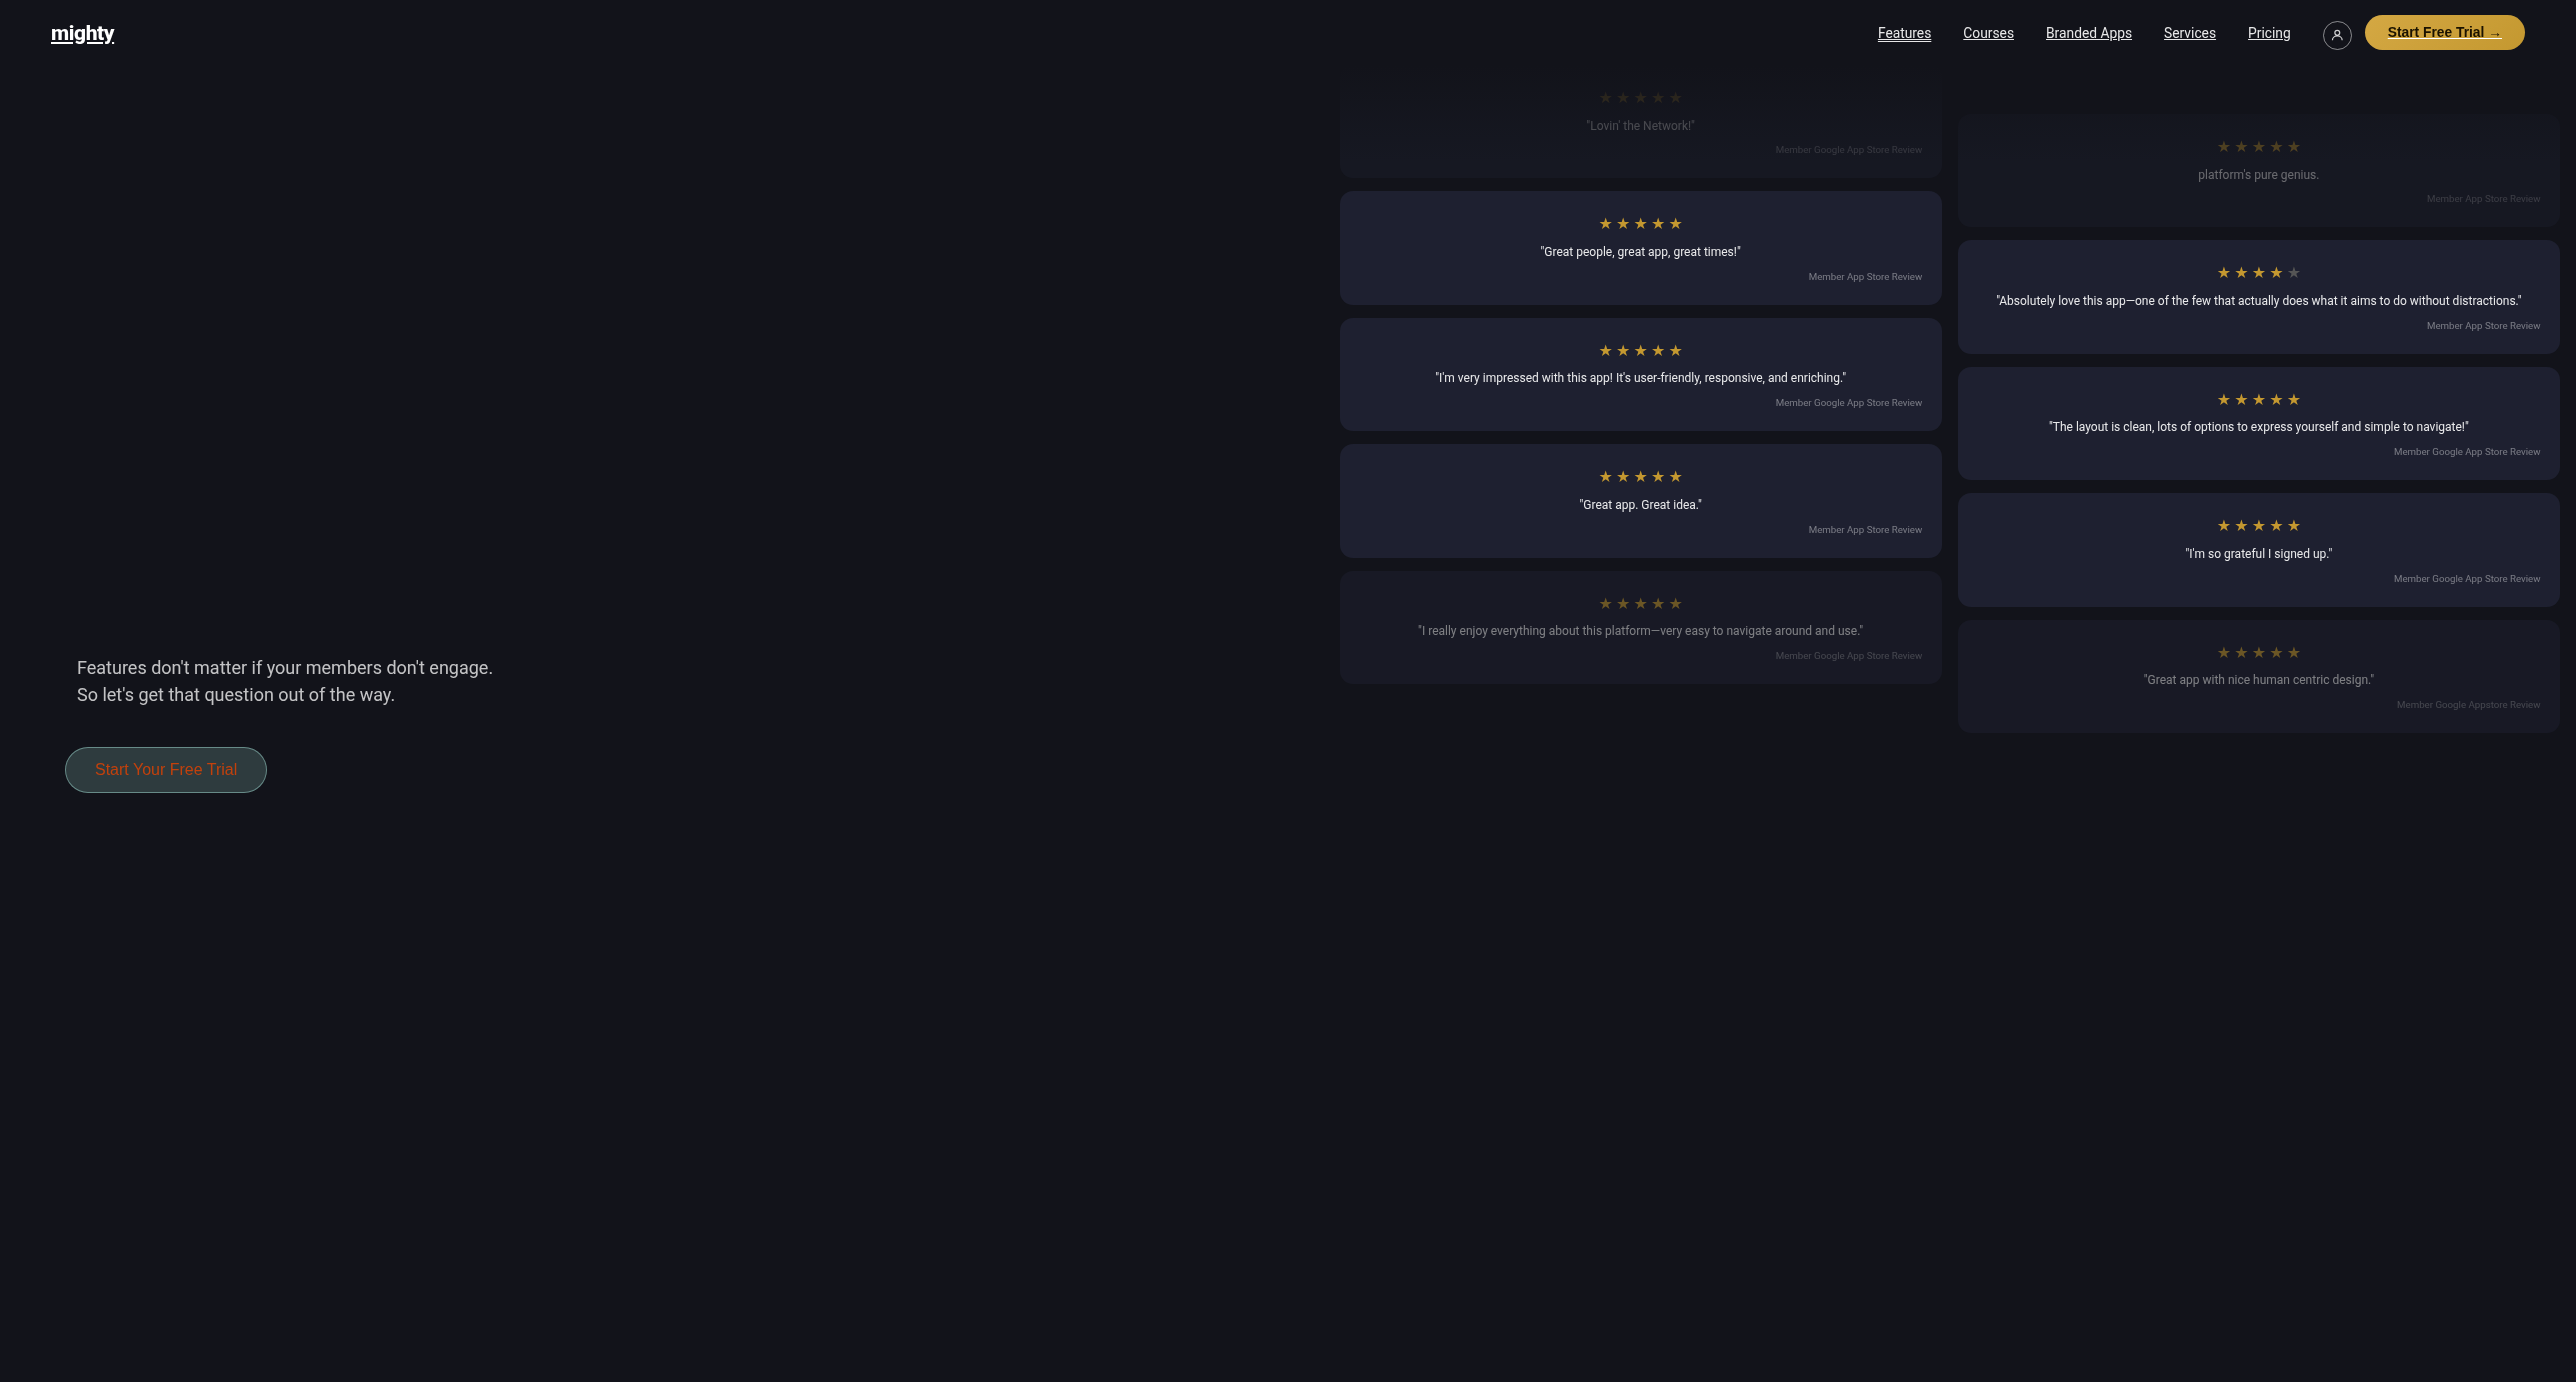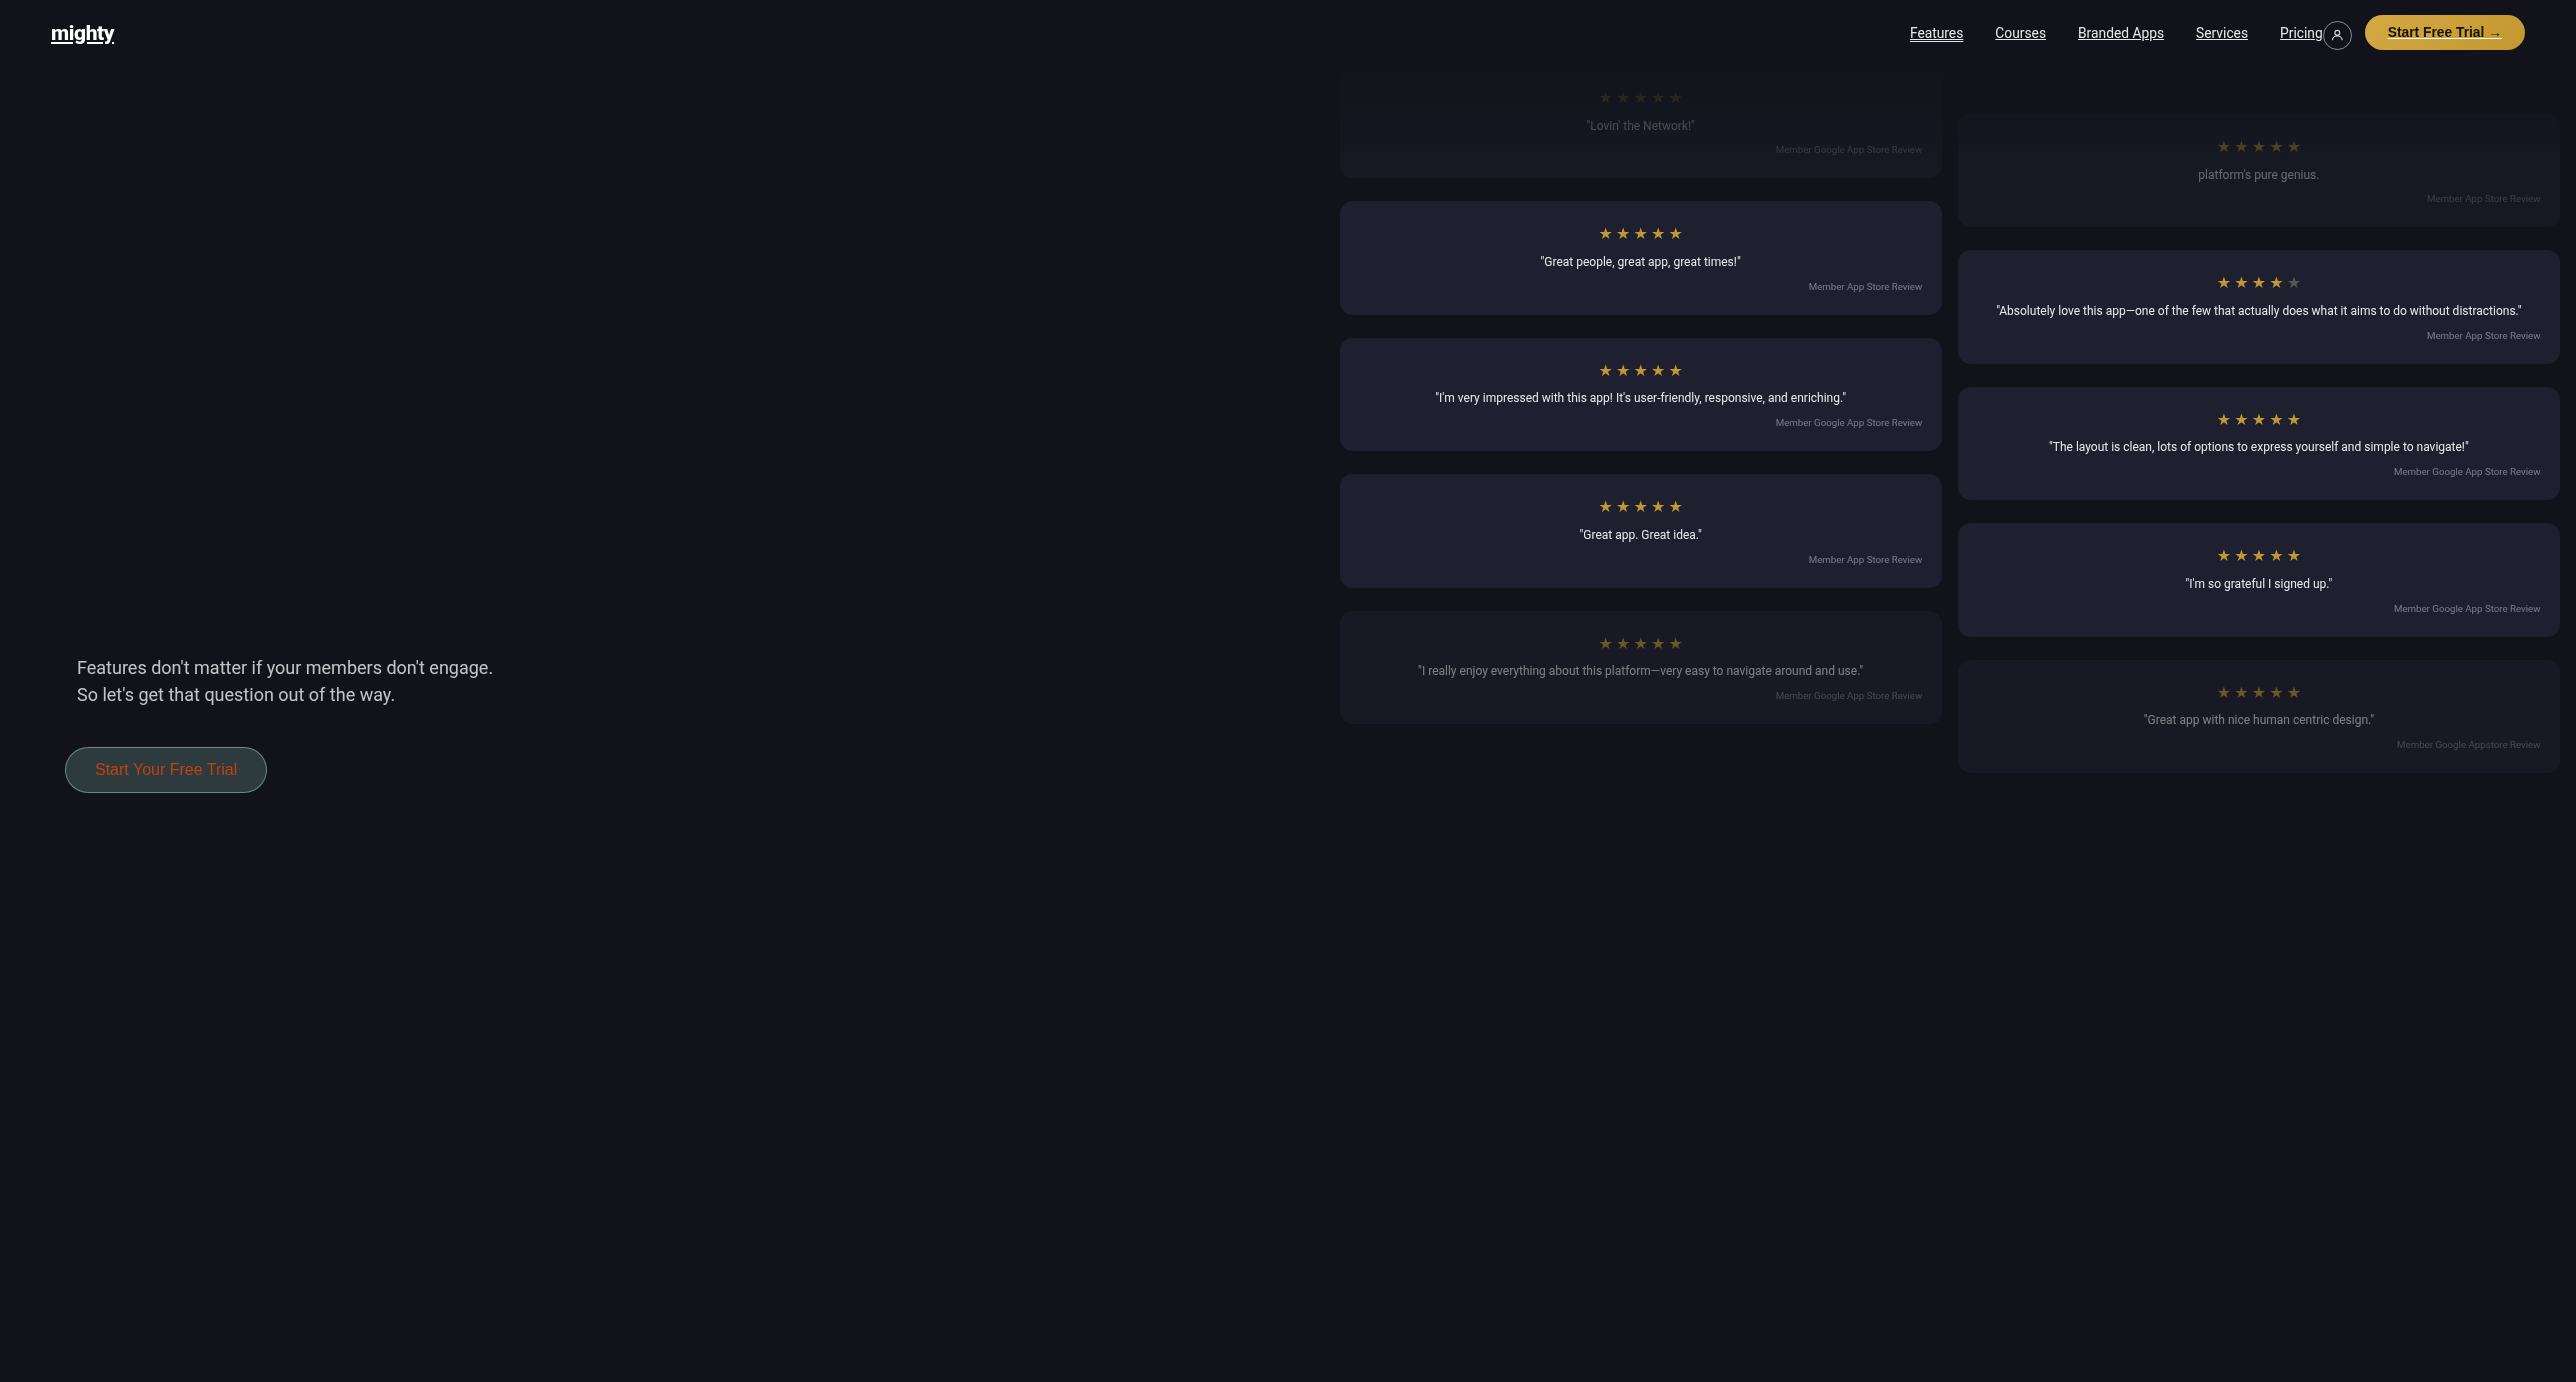--- a/index.html
+++ b/index.html
@@ -31,20 +31,21 @@
     .logo {
       font-size: 21px;
       font-weight: 800;
       color: #ffffff;
       letter-spacing: -0.4px;
     }
 
     .nav-right {
       display: flex;
       align-items: center;
+      gap: 32px;
     }
 
     .nav-links {
       display: flex;
       align-items: center;
       gap: 32px;
       list-style: none;
     }
 
     .nav-links li a {
@@ -147,21 +148,21 @@
       gap: 16px;
       padding: 0 16px 0 0;
       overflow: hidden;
       position: relative;
     }
 
     .reviews-column {
       flex: 1;
       display: flex;
       flex-direction: column;
-      gap: 23px;
+      gap: 13px;
       padding: 16px 0;
     }
 
     .review-card {
       background: #1e2030;
       border-radius: 13px;
       padding: 23px 19.5px;
       display: flex;
       flex-direction: column;
       gap: 9.7px;

